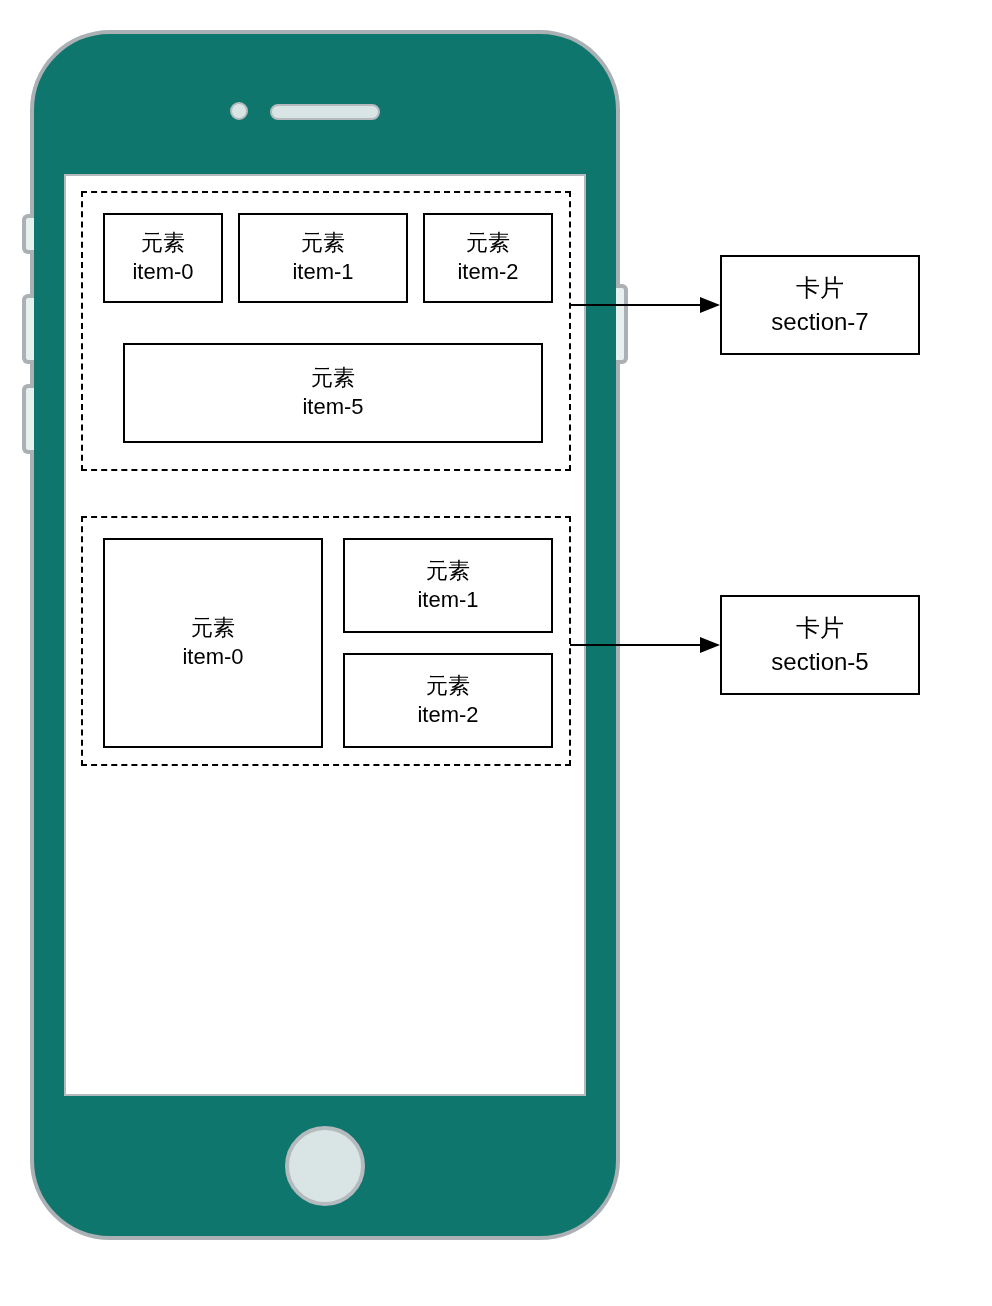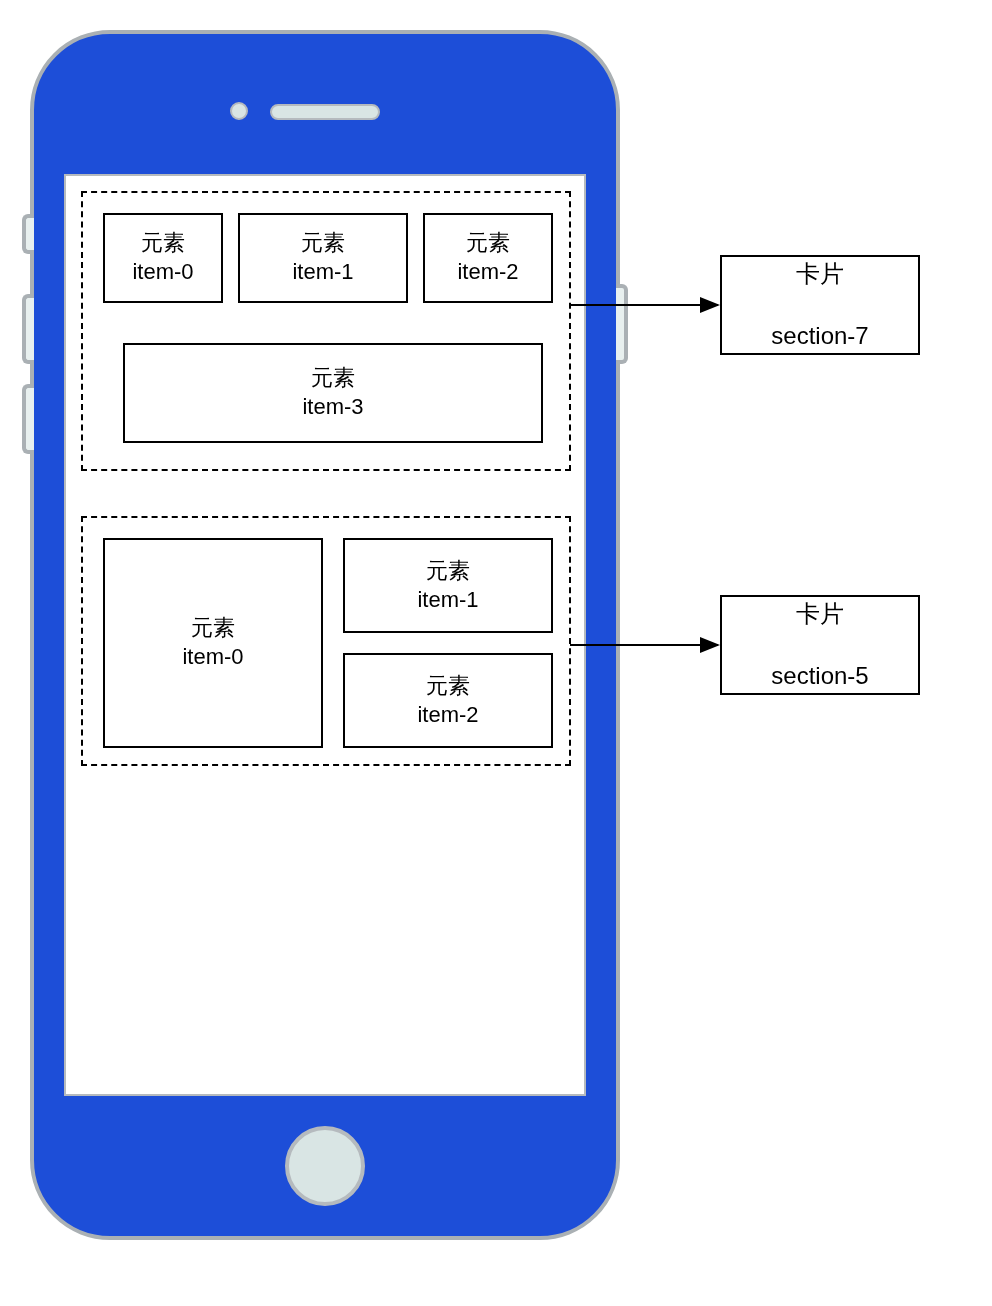--- a/index.html
+++ b/index.html
@@ -13,21 +13,21 @@
       width: 992px;
       height: 1306px;
       position: relative;
     }
     .phone {
       position: absolute;
       left: 30px;
       top: 30px;
       width: 590px;
       height: 1210px;
-      background: #1d4ed8;
+      background: #0f766e;
       border-radius: 80px;
       border: 4px solid #aab0b4;
     }
     .phone-inner {
       position: absolute;
       left: 30px;
       top: 140px;
       right: 30px;
       bottom: 140px;
       background: #fff;
@@ -123,21 +123,21 @@
     .s1-i2 { left: 260px; top: 135px; width: 210px; height: 95px; }
 
     
     .label-box {
       position: absolute;
       border: 2px solid #000;
       background: #fff;
       display: flex;
       flex-direction: column;
       align-items: center;
-      justify-content: space-between;
+      justify-content: center;
       font-size: 24px;
       line-height: 1.4;
       text-align: center;
       color: #000;
     }
     .label-0 { left: 720px; top: 255px; width: 200px; height: 100px; }
     .label-1 { left: 720px; top: 595px; width: 200px; height: 100px; }
 
     
     svg.arrows {
@@ -171,21 +171,21 @@
       <div class="item s0-i1">
         <span>元素</span>
         <span>item-1</span>
       </div>
       <div class="item s0-i2">
         <span>元素</span>
         <span>item-2</span>
       </div>
       <div class="item s0-i3">
         <span>元素</span>
-        <span>item-3</span>
+        <span>item-5</span>
       </div>
     </div>
 
     <div class="section section-1">
       <div class="item s1-i0">
         <span>元素</span>
         <span>item-0</span>
       </div>
       <div class="item s1-i1">
         <span>元素</span>

